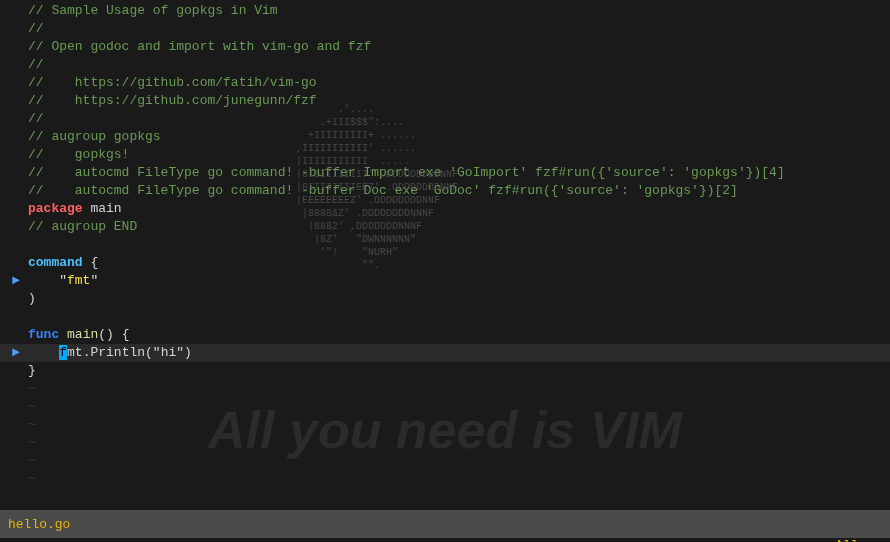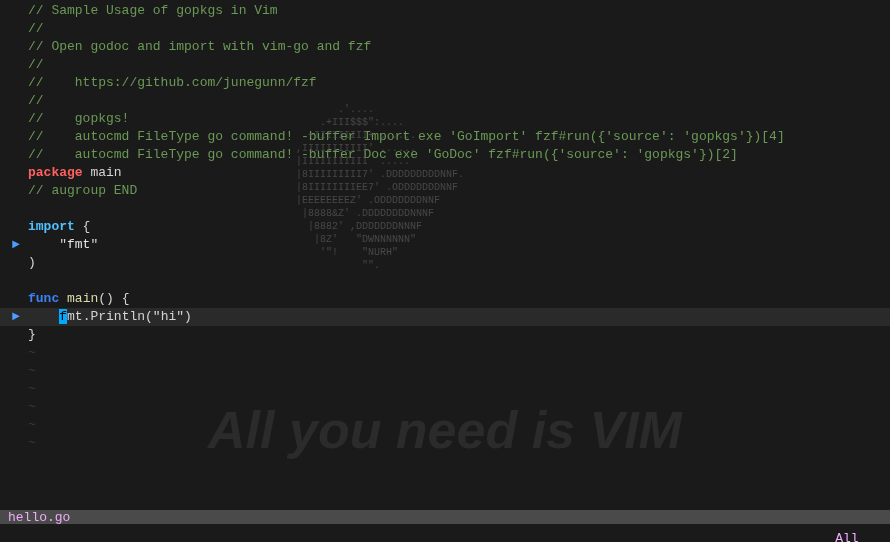--- a/index.html
+++ b/index.html
@@ -40,41 +40,41 @@
       display: inline-block;
     }
     .line-content {
       flex: 1;
     }
     
     .comment { color: #6a9955; }
     .keyword-package { color: #ff6060; font-weight: bold; }
     .keyword-import { color: #4fc1ff; font-weight: bold; }
     .keyword-func { color: #3b82f6; font-weight: bold; }
-    .string { color: #e5e5e5; }
+    .string { color: #fde047; }
     .fn-call { color: #dcdcaa; }
     .normal { color: #d4d4d4; }
     .tilde { color: #3a3a3a; }
     .cursor-line {
       background: #2a2a2a;
     }
     .cursor-char {
       background: #00aaff;
       color: #000;
     }
     
     #statusbar {
       width: 890px;
-      height: 14px;
+      height: 28px;
       background: #4a4a4a;
       display: flex;
       align-items: center;
       justify-content: space-between;
       padding: 0 8px;
-      color: #f0abfc;
+      color: #eab308;
       font-size: 13px;
     }
     .status-left {}
     .status-right { display: flex; gap: 28px; flex-direction: column; }
 
     
     .watermark {
       position: absolute;
       bottom: 50px;
       left: 50%;
@@ -119,31 +119,39 @@
     <div class="line">
       <span class="line-indicator"></span>
       <span class="line-content comment">// Open godoc <span style="color:#6a9955">and</span> import with vim-go <span style="color:#6a9955">and</span> fzf</span>
     </div>
 
     <div class="line">
       <span class="line-indicator"></span>
       <span class="line-content comment">//</span>
     </div>
 
+    <div class="line">
+      <span class="line-indicator"></span>
+      <span class="line-content comment">//    https://github.com/fatih/vim-go</span>
+    </div>
 
     <div class="line">
       <span class="line-indicator"></span>
       <span class="line-content comment">//    https://github.com/junegunn/fzf</span>
     </div>
 
     <div class="line">
       <span class="line-indicator"></span>
       <span class="line-content comment">//</span>
     </div>
 
+    <div class="line">
+      <span class="line-indicator"></span>
+      <span class="line-content comment">// augroup gopkgs</span>
+    </div>
 
     <div class="line">
       <span class="line-indicator"></span>
       <span class="line-content comment">//    gopkgs!</span>
     </div>
 
     <div class="line">
       <span class="line-indicator"></span>
       <span class="line-content comment">//    autocmd FileType go command! -buffer Import exe 'GoImport' fzf#run({'source': 'gopkgs'})[4]</span>
     </div>
@@ -163,21 +171,21 @@
       <span class="line-content comment">// augroup END</span>
     </div>
 
     <div class="line">
       <span class="line-indicator"></span>
       <span class="line-content">&nbsp;</span>
     </div>
 
     <div class="line">
       <span class="line-indicator"></span>
-      <span class="line-content"><span class="keyword-import">import</span><span class="normal"> {</span></span>
+      <span class="line-content"><span class="keyword-import">command</span><span class="normal"> {</span></span>
     </div>
 
     <div class="line">
       <span class="line-indicator" style="color:#4a9eff;">►</span>
       <span class="line-content"><span class="normal">    "</span><span class="string">fmt</span><span class="normal">"</span></span>
     </div>
 
     <div class="line">
       <span class="line-indicator"></span>
       <span class="line-content normal">)</span>

